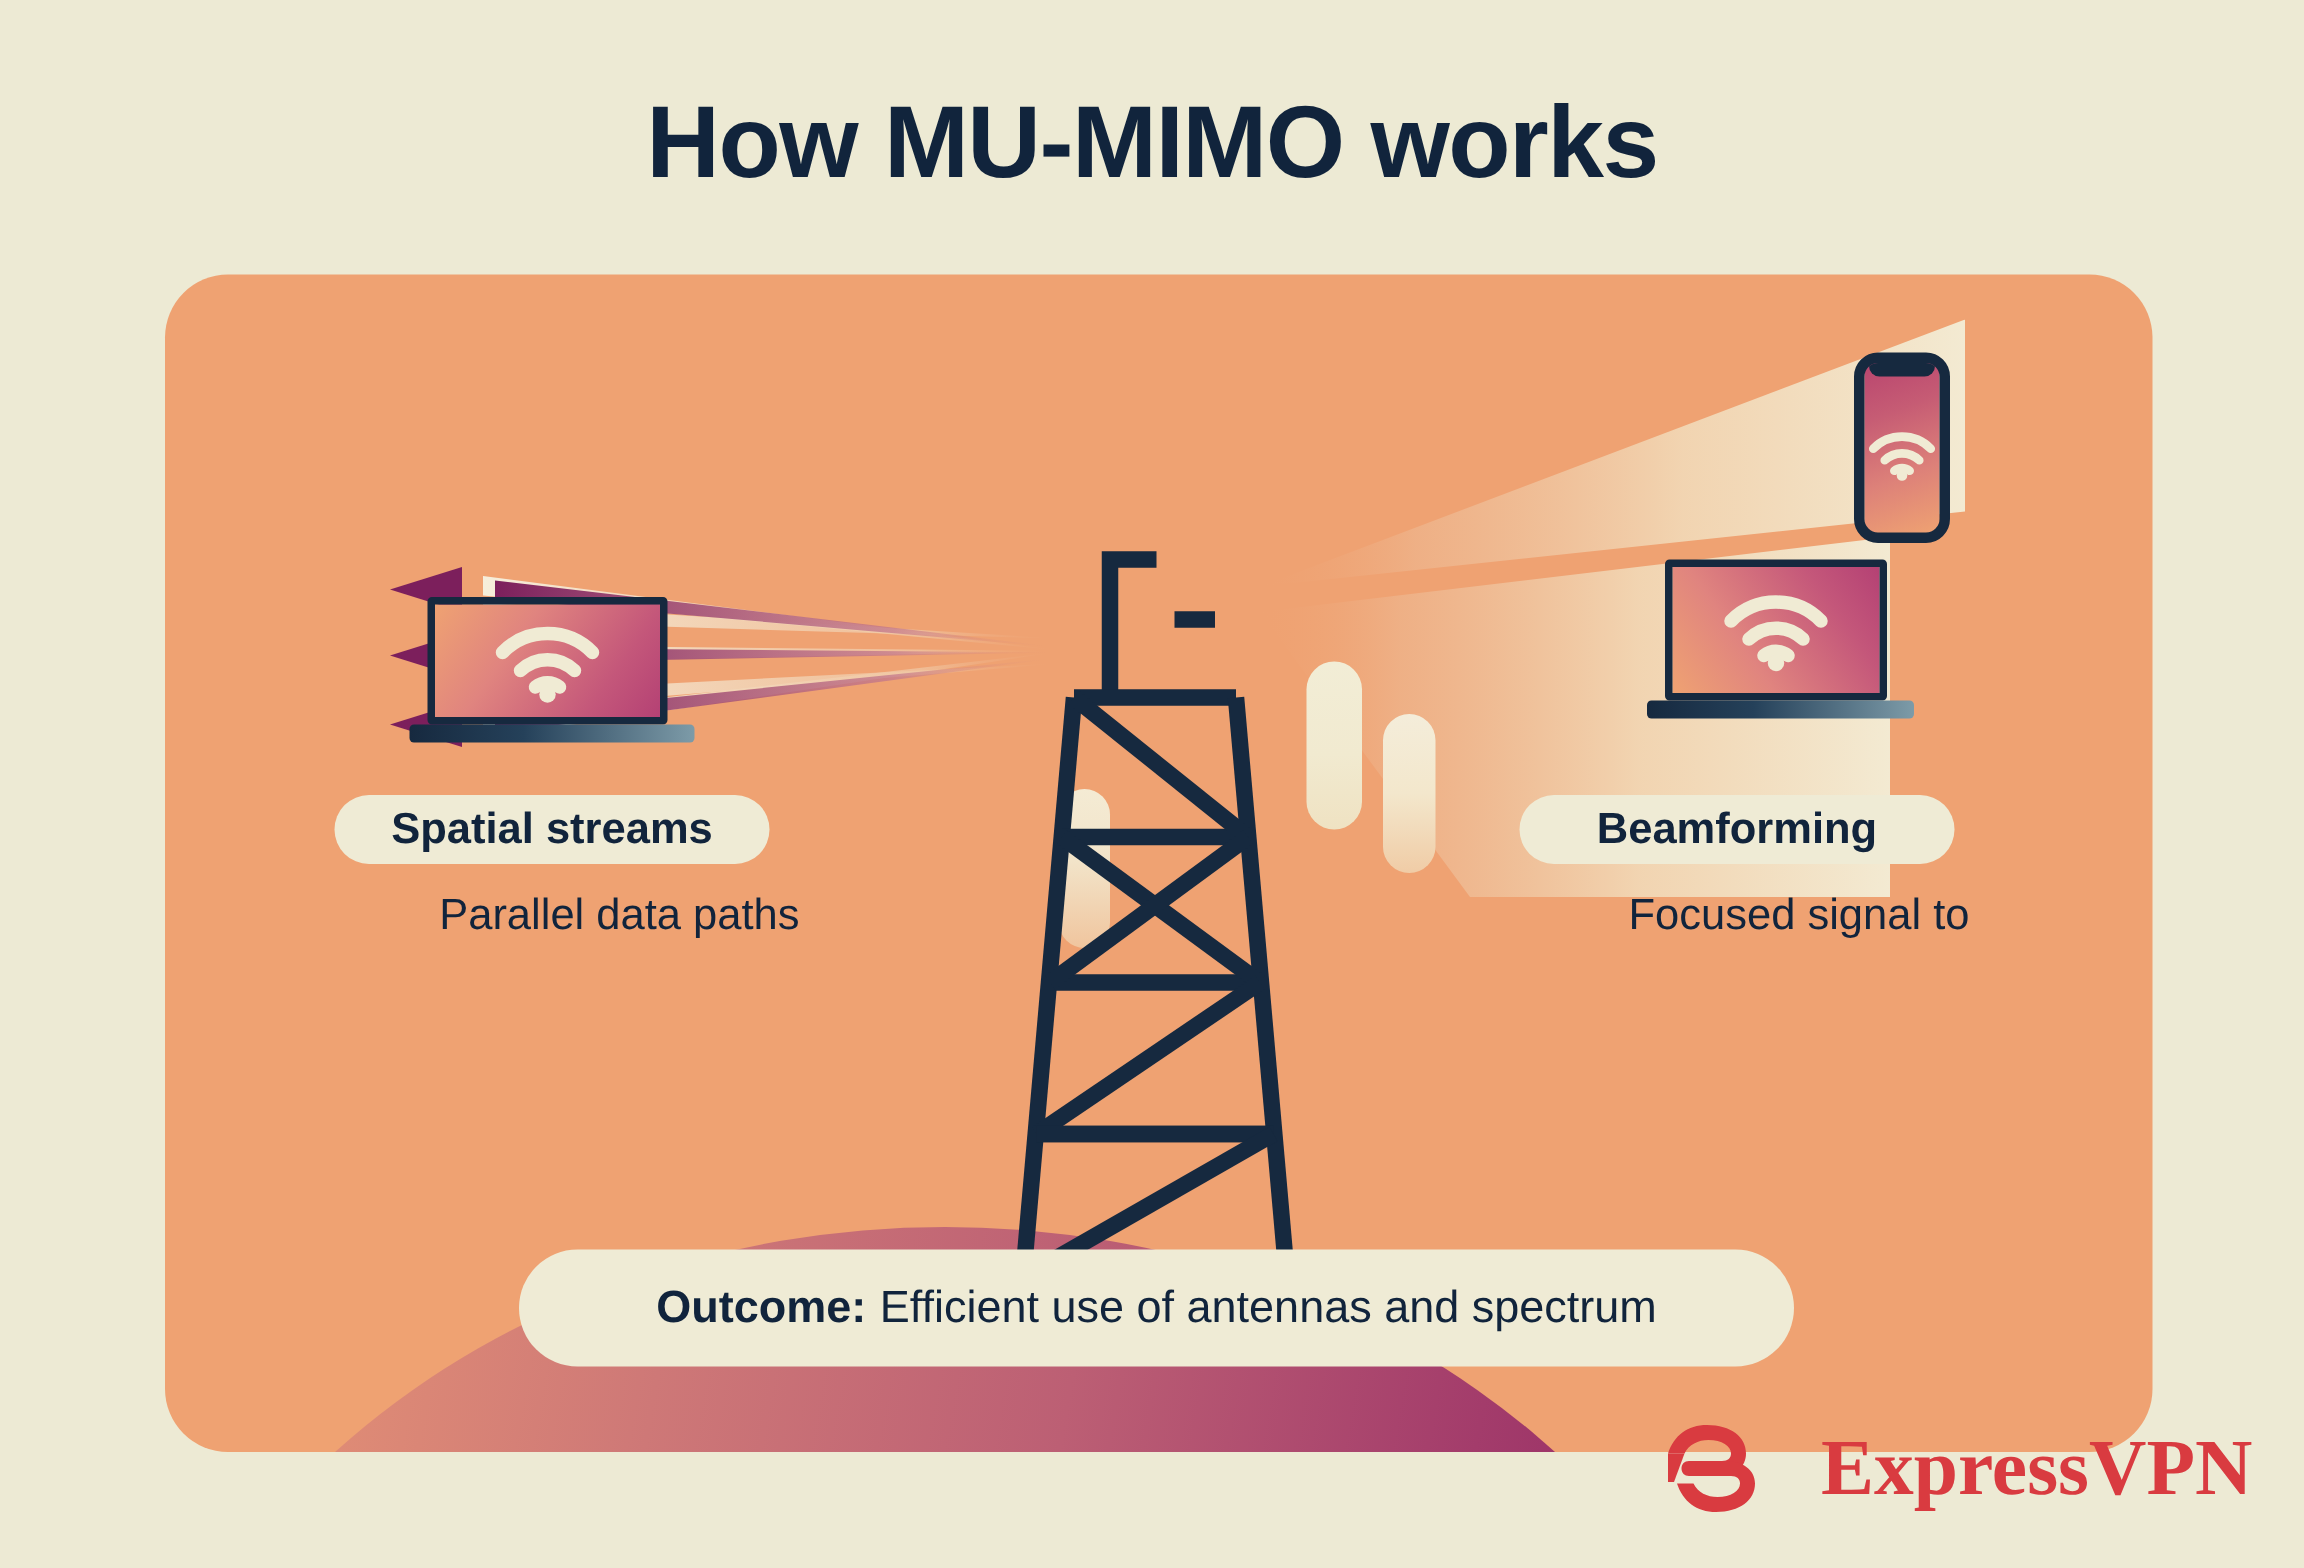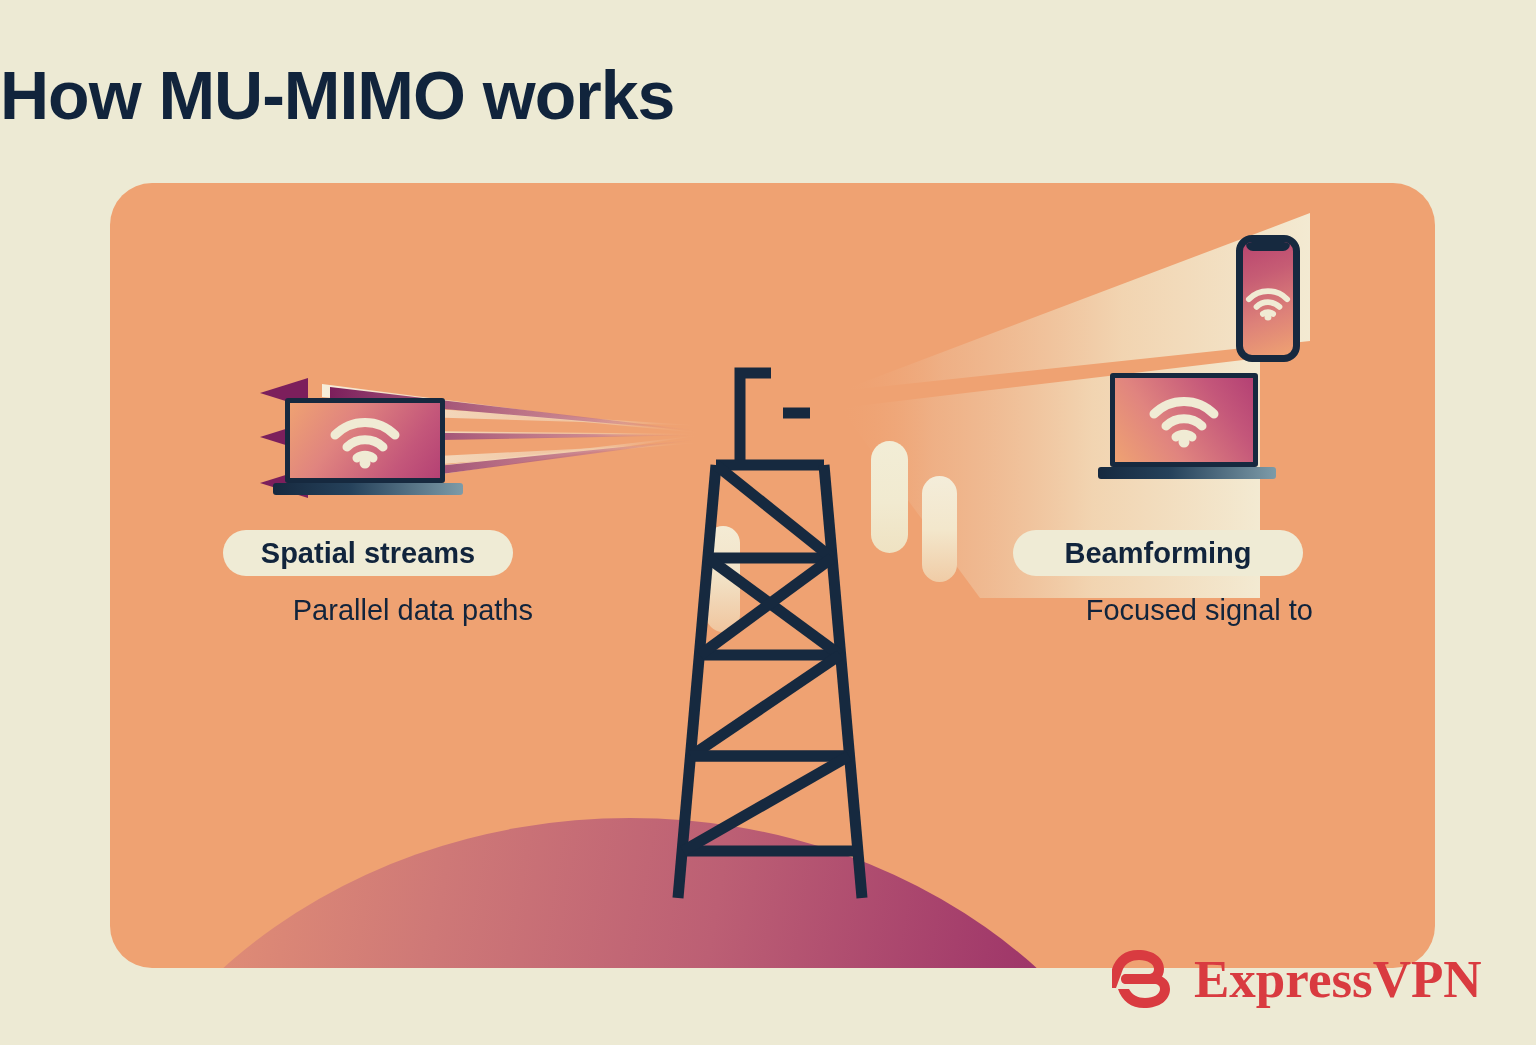--- a/index.html
+++ b/index.html
@@ -15,21 +15,21 @@
     position: relative;
     overflow: hidden;
   }
 
   
   #page-title {
     position: absolute;
     left: 0;
     top: 56px;
     width: 1536px;
-    text-align: left;
+    text-align: center;
     font-size: 68px;
     font-weight: bold;
     color: #11243C;
     letter-spacing: -1px;
   }
 
   
   #panel {
     position: absolute;
     left: 110px;
@@ -167,20 +167,21 @@
     display: flex;
     align-items: center;
     gap: 18px;
   }
   #logo-wordmark {
     font-family: "Liberation Serif", serif;
     font-size: 53px;
     font-weight: bold;
     color: #D93B40;
     letter-spacing: 0px;
+    margin-left: 20px;
   }
 </style>
 </head>
 <body>
 
 <div id="page-title">How MU-MIMO works</div>
 
 <div id="panel">
 
   <div id="ground"></div>
@@ -311,20 +312,24 @@
     <div class="laptop-base" style="left:-12px; top:94px; width:178px; height:12px;
                 background:linear-gradient(90deg,#16293F 0%,#25415A 40%,#7D9BA8 100%);"></div>
   </div>
 
   <div class="pill" style="left:113px; top:347px; width:290px;">Spatial streams</div>
   <div class="caption" style="left:93px; top:408px; width:330px;">Parallel data paths</div>
 
   <div class="pill" style="left:903px; top:347px; width:290px;text-align:center;">Beamforming</div>
   <div class="caption" style="left:893px; top:408px; width:310px;">Focused signal to</div>
 
+  <div id="outcome-banner">
+    <span id="outcome-label">Outcome:</span>
+    <span>Efficient use of antennas and spectrum</span>
+  </div>
 
 </div>
 
 <div id="logo">
   <svg width="64" height="62" viewBox="0 0 64 62">
     <path fill="#D93B40" d="M26 2 C42 2 52 10 52 21 C52 30 45 36 33 36 L14 36 C11 36 9 34 9 31 C9 28 11 26 14 26 L36 26 C40 26 42 24 42 21 C42 16 36 12 27 12 C20 12 14 15 11 21 L0 21 C4 9 13 2 26 2 Z"></path>
     <path fill="#D93B40" d="M0 21 L11 21 L4 40 L0 40 Z"></path>
     <path fill="#D93B40" d="M38 26 C50 26 58 32 58 41 C58 52 48 60 32 60 C19 60 10 53 6 41 L17 41 C20 47 26 50 33 50 C42 50 48 46 48 41 C48 38 46 36 42 36 L23 36 C20 36 18 34 18 31 C18 28 20 26 23 26 Z"></path>
   </svg>
   <div id="logo-wordmark">ExpressVPN</div>

